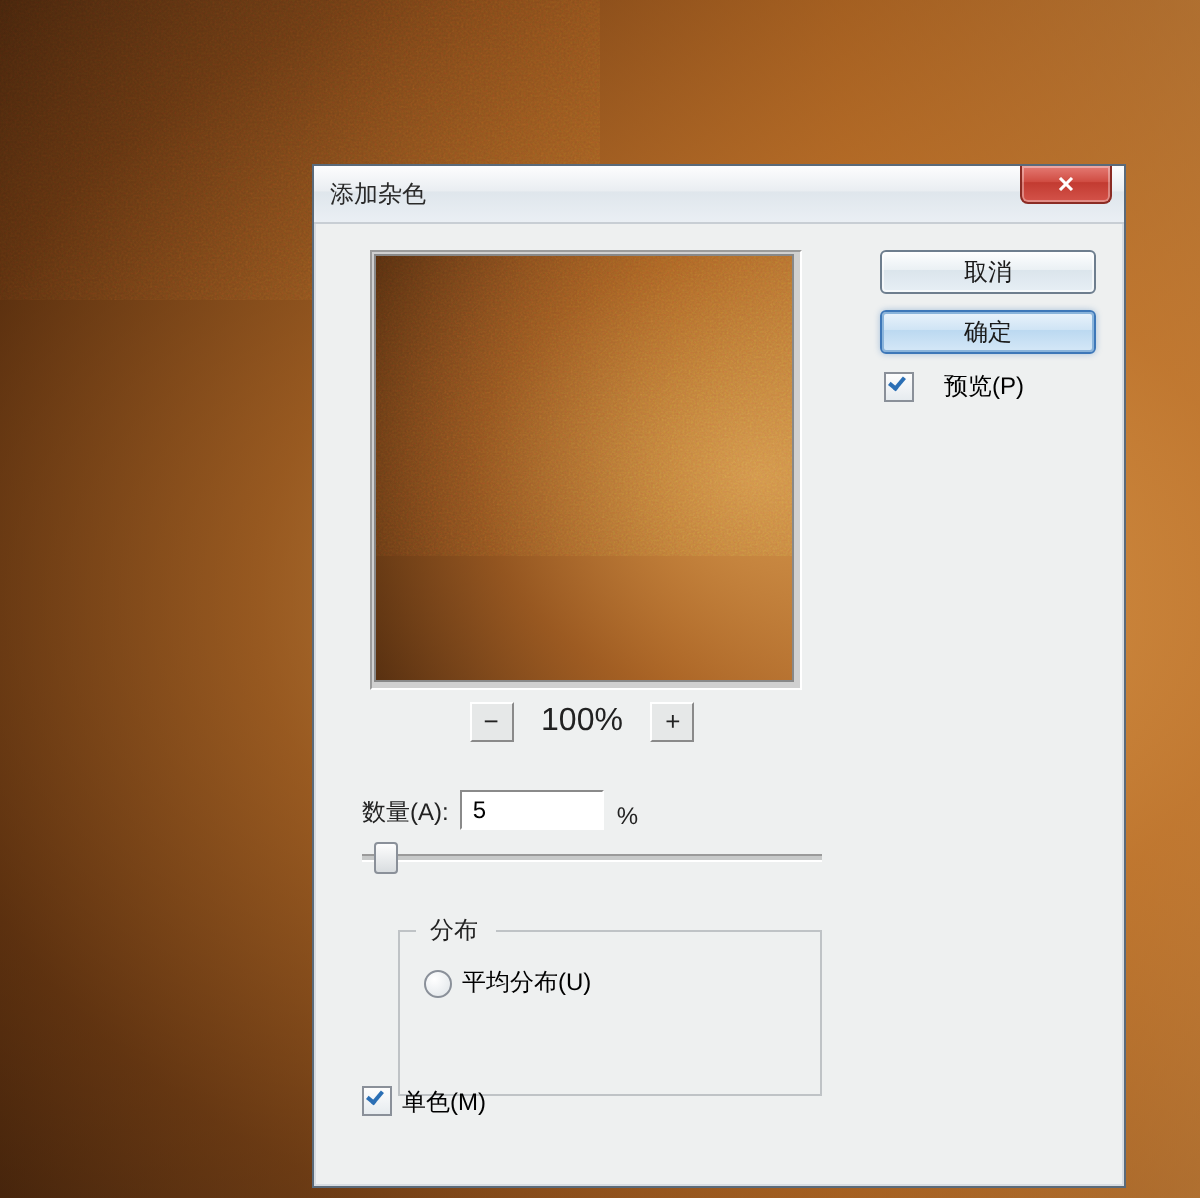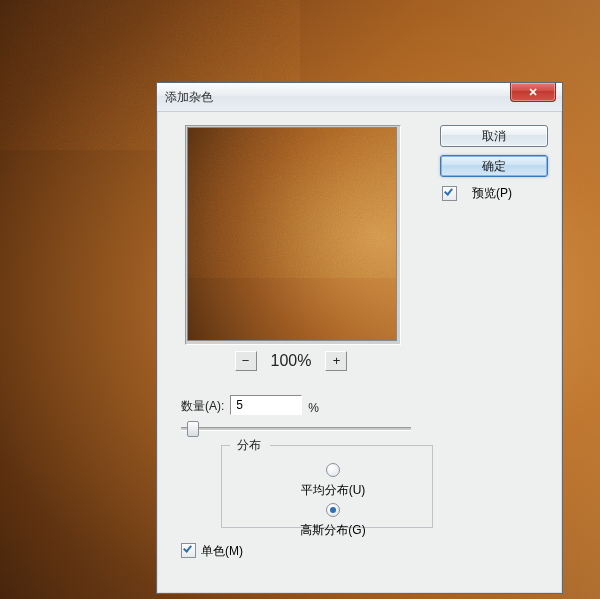--- a/index.html
+++ b/index.html
@@ -240,26 +240,25 @@
     height: 14px;
     background: linear-gradient(#fdfdfd, #d9dde0);
     border: 1px solid #8a9099;
     border-radius: 2px;
     cursor: pointer;
   }
 
   .group {
     position: absolute;
     left: 34px;
-    top: 328px;
+    top: 348px;
     width: 210px;
     height: 82px;
     border: 1px solid #bfc3c6;
     border-top: none;
-    margin-left: 22px;
   }
   .group::before {
     content: "";
     position: absolute;
     left: 0;
     top: 0;
     width: 8px;
     border-top: 1px solid #bfc3c6;
   }
   .group::after {
@@ -276,21 +275,20 @@
     top: -8px;
     background: #eef0f0;
     padding: 0 3px;
     color: #222;
   }
   .radio-row {
     display: flex;
     align-items: center;
     gap: 5px;
     padding: 4px 0 0 12px;
-    flex-direction: column;
   }
   .radio-row:first-of-type { margin-top: 14px; }
   .radio {
     width: 12px;
     height: 12px;
     border: 1px solid #8a9099;
     border-radius: 50%;
     background: radial-gradient(circle at 35% 30%, #fff, #dfe4e8);
     position: relative;
     cursor: pointer;
@@ -377,24 +375,20 @@
       <div class="slider-track"></div>
       <div class="slider-thumb"></div>
     </div>
 
     <div class="group">
       <span class="group-label">分布</span>
       <div class="radio-row">
         <div class="radio"></div>
         <span>平均分布(U)</span>
       </div>
-      <div class="radio-row">
-        <div class="radio checked"></div>
-        <span>高斯分布(G)</span>
-      </div>
     </div>
 
     <div class="mono-row">
       <div class="chk checked"></div>
       <span>单色(M)</span>
     </div>
 
   </div>
 </div>
 

